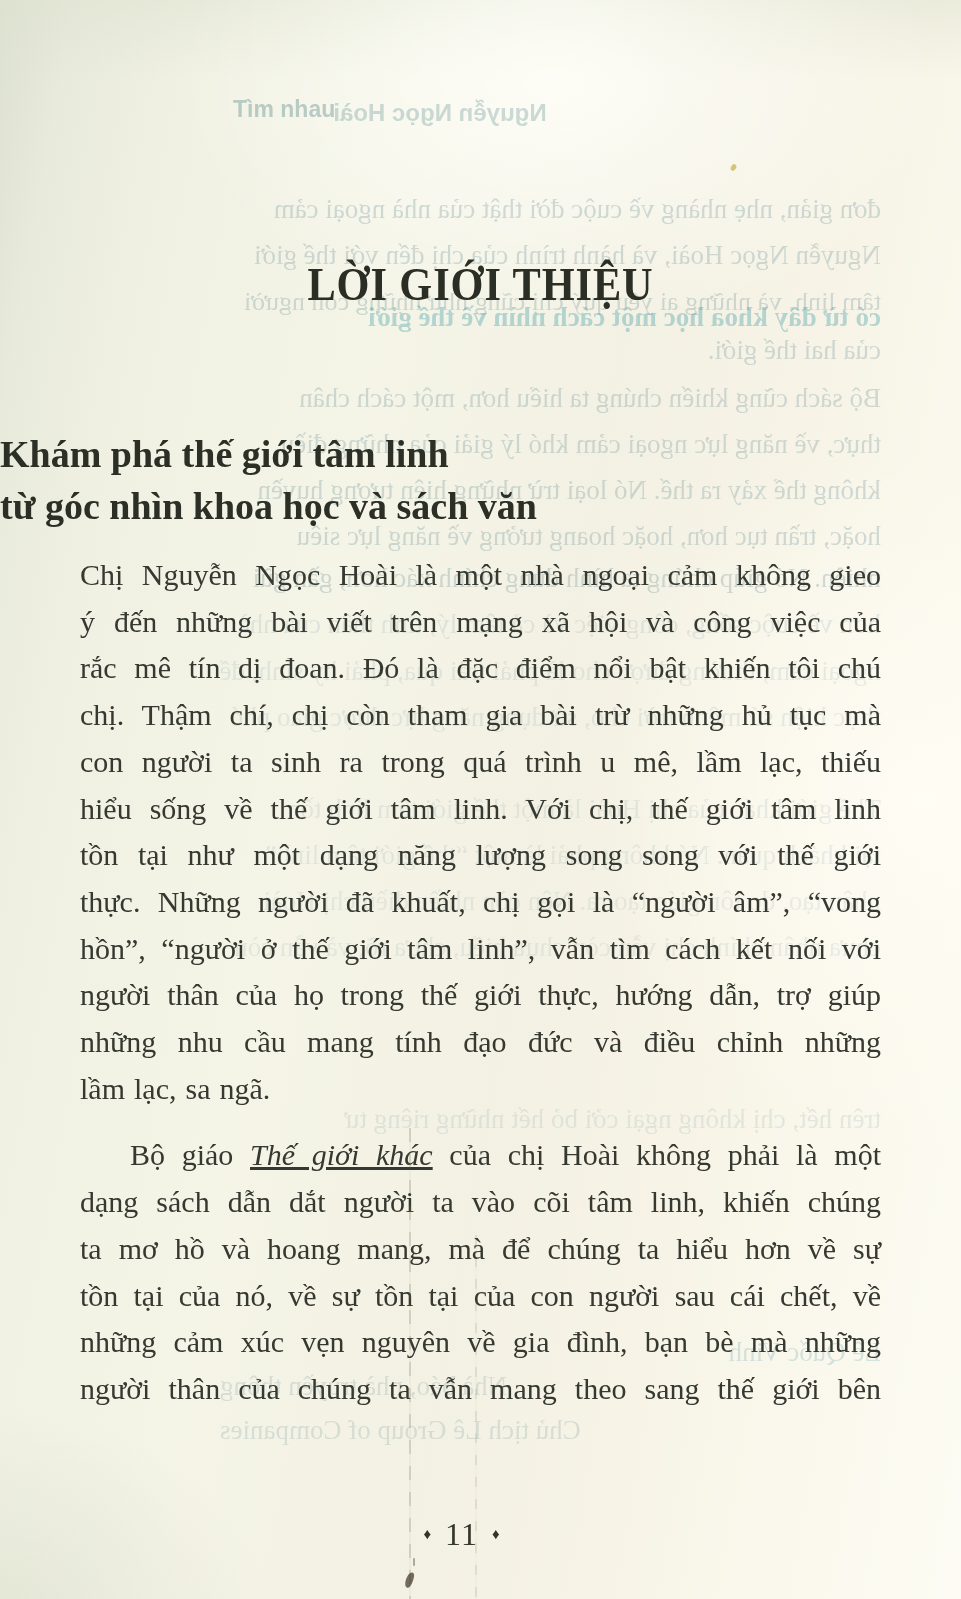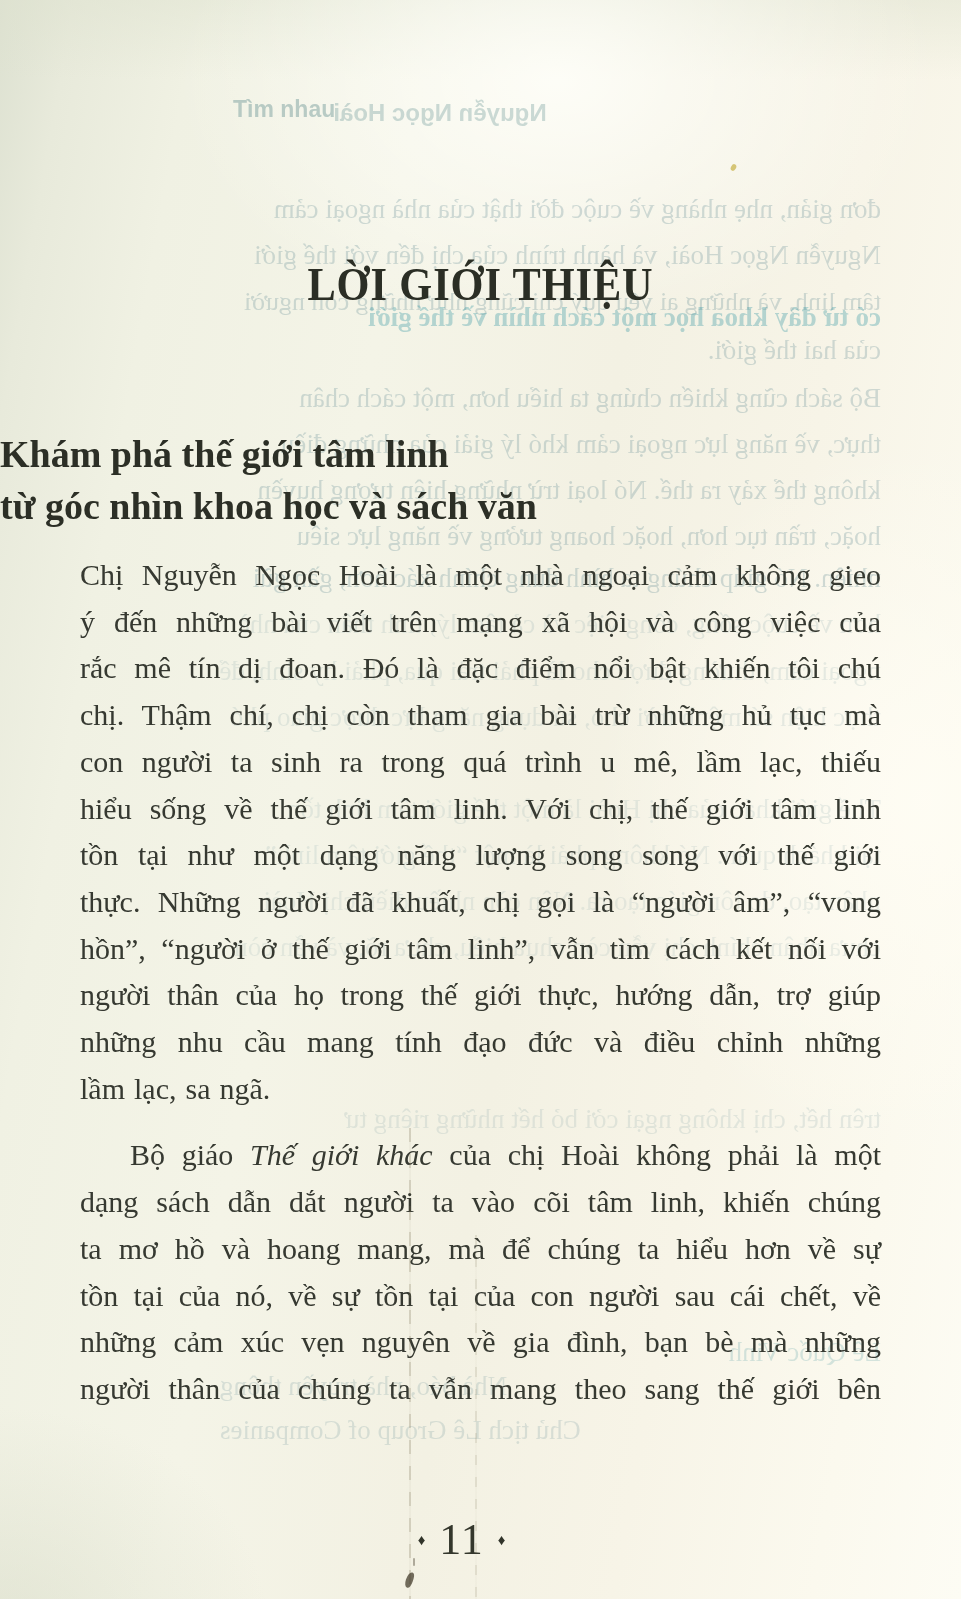--- a/index.html
+++ b/index.html
@@ -35,29 +35,29 @@
     position:absolute;left:80px;top:552px;width:801px;
     font-size:30px;line-height:46.7px;
     color:#363931;
     word-spacing:1.5px;
   }
   .para{margin:0;}
   .para + .para{margin-top:20px;}
   .line{text-align:justify;text-align-last:justify;}
   .line.short{text-align-last:left;}
   .line.indent{text-indent:50px;}
-  .it{font-style:italic;}
+  .it{font-style:italic;text-decoration:underline;}
   
   .page-number{
     position:absolute;top:1518px;left:0;right:0;
     display:flex;justify-content:center;align-items:center;gap:14px;
     padding-right:38px;
     color:#34372c;
   }
-  .page-number .num{font-size:44px;letter-spacing:1px;line-height:1;}
+  .page-number .num{font-size:32px;letter-spacing:1px;line-height:1;}
   .page-number .diamond{font-size:15px;line-height:1;color:#31342a;}
   
   .bl{
     position:absolute;left:80px;width:801px;
     font-size:27px;line-height:1.1;
     color:#6f949b;opacity:.30;
     white-space:nowrap;
   }
   .mir{transform:scaleX(-1);}
   .alir{text-align:right;padding-right:140px;box-sizing:border-box;}

